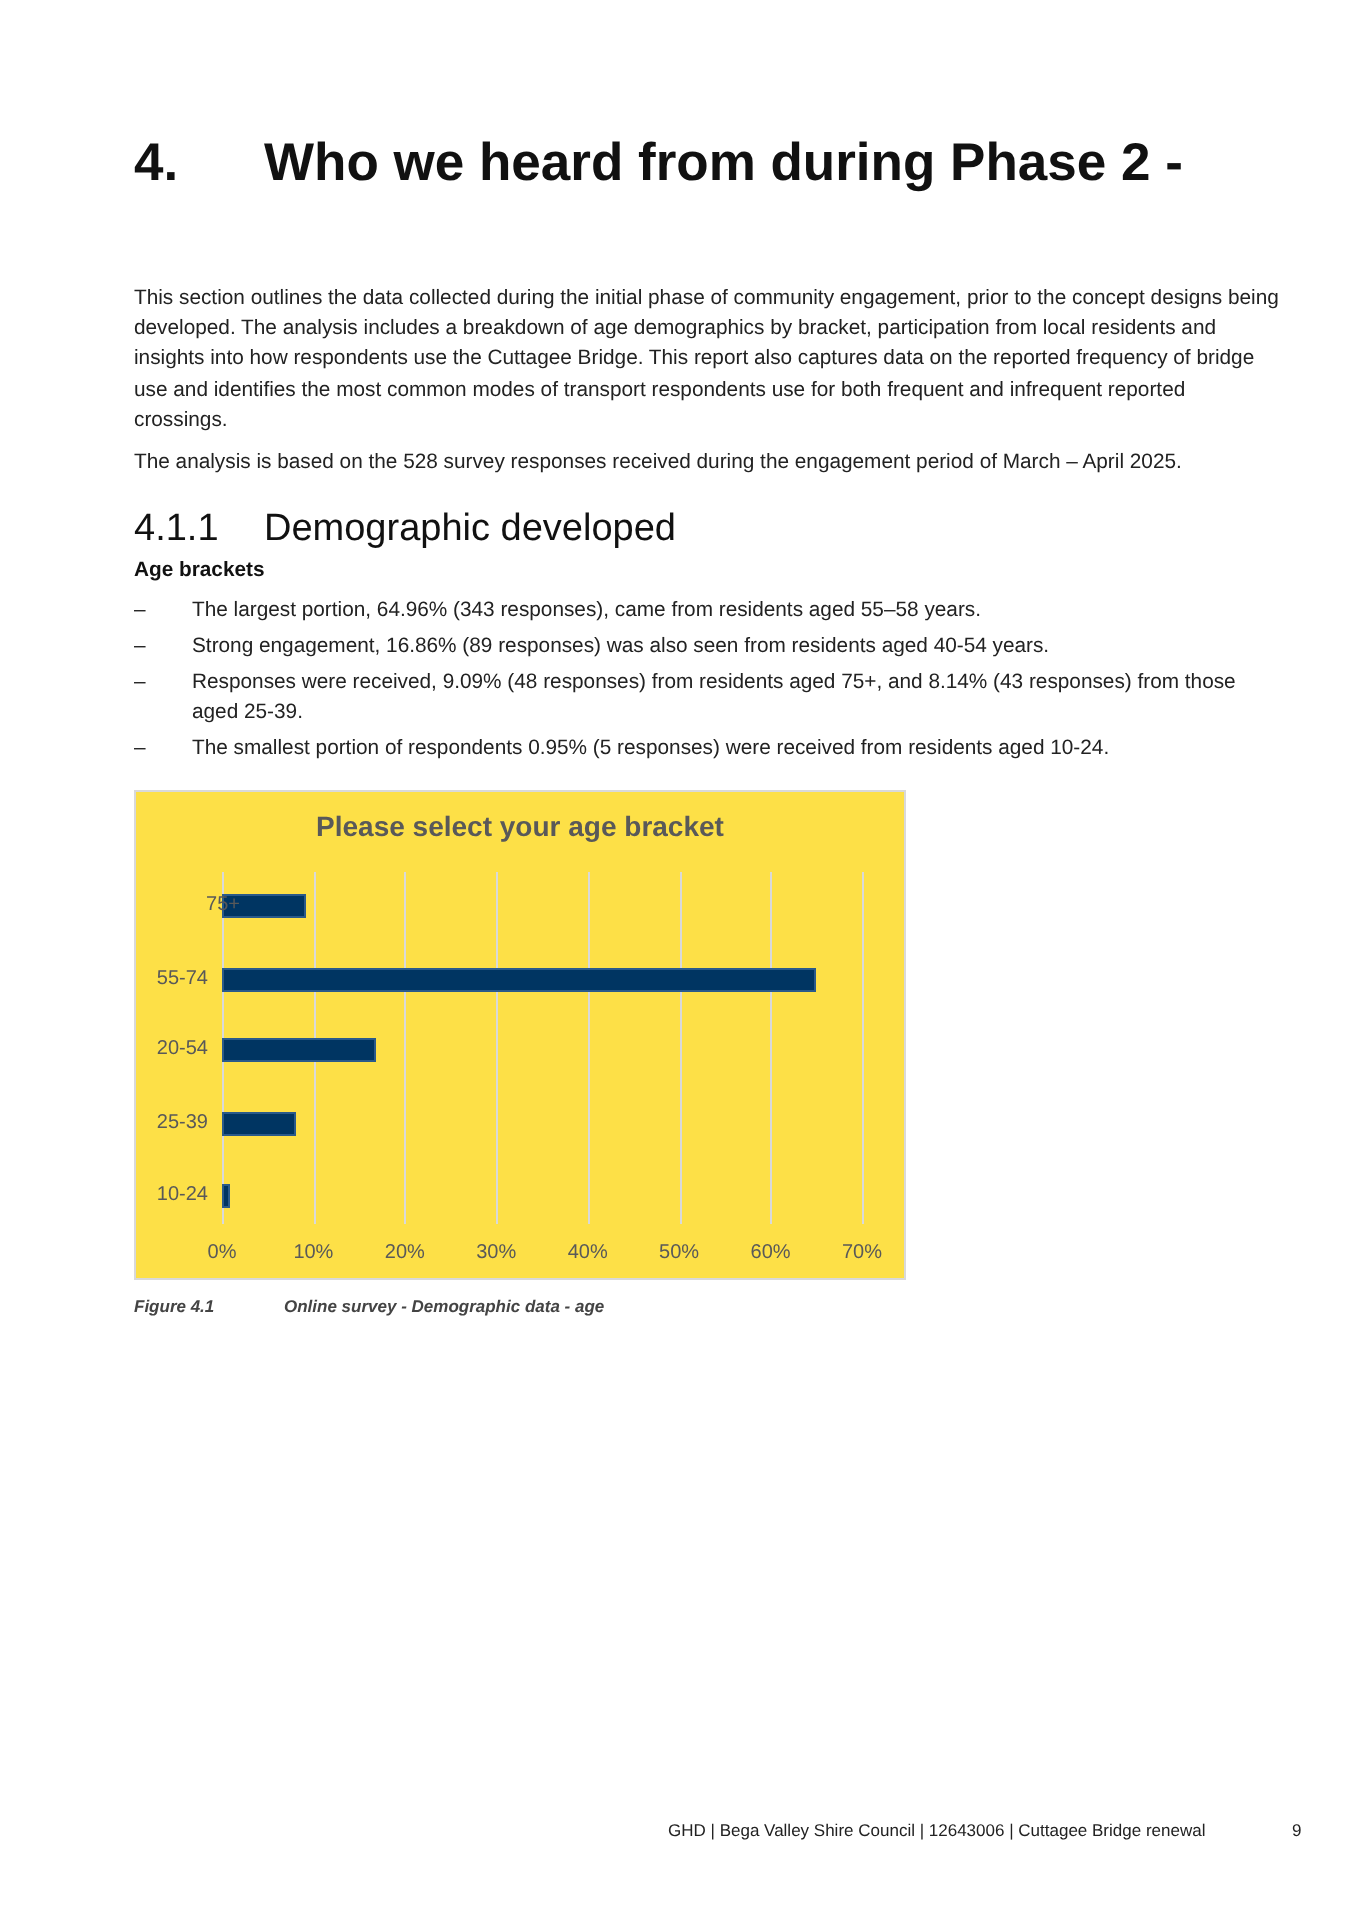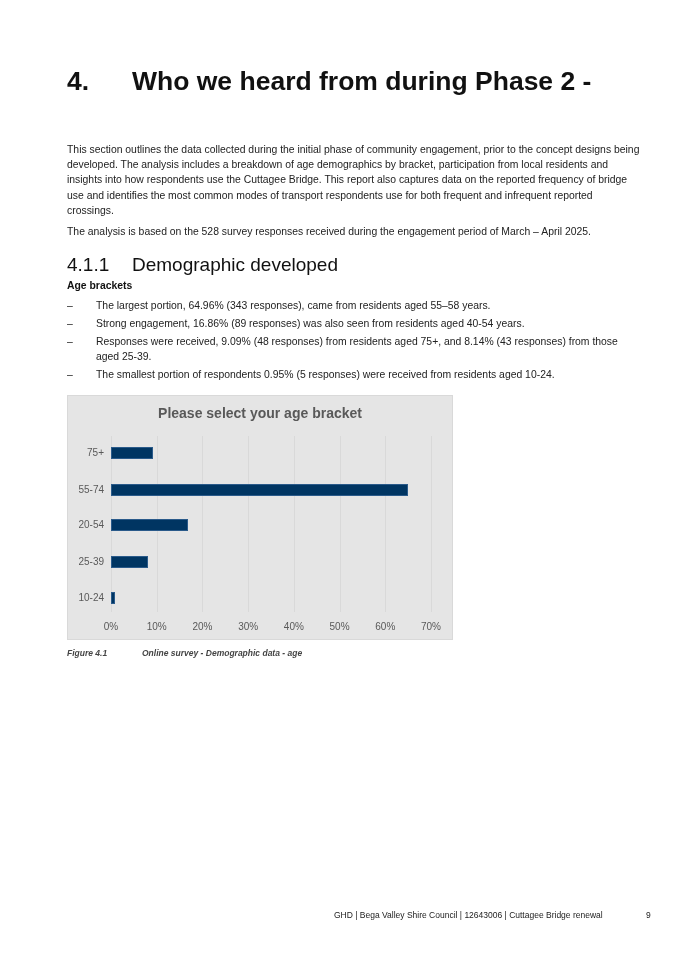--- a/index.html
+++ b/index.html
@@ -8,21 +8,21 @@
   .h1 { position:absolute; left:67px; top:66px; font-weight:bold; font-size:26.5px; line-height:31px; color:#111; }
   .h1 .num { position:absolute; left:0; top:0; }
   .h1 .txt { position:absolute; left:65px; top:0; width:520px; white-space:nowrap; }
   .para { position:absolute; left:67px; width:575px; font-size:10.4px; line-height:15.2px; color:#222; }
   .h2 { position:absolute; left:67px; top:254px; font-size:19px; color:#111; white-space:nowrap; }
   .h2 .n { display:inline-block; width:65px; }
   .h3 { position:absolute; left:67px; top:280px; font-size:10.4px; font-weight:bold; color:#111; }
   .bullets { position:absolute; left:67px; top:299px; width:575px; margin:0; padding:0; list-style:none; font-size:10.4px; line-height:14.5px; color:#222; }
   .bullets li { position:relative; padding-left:29px; margin-bottom:3.5px; }
   .bullets li .dash { position:absolute; left:0; top:0; }
-  .chart { position:absolute; left:67px; top:395px; width:386px; height:245px; border:1px solid #d9d9d9; box-sizing:border-box; background:#e5e5e5; }
+  .chart { position:absolute; left:67px; top:395px; width:386px; height:245px; border:1px solid #d9d9d9; box-sizing:border-box; background:#fde047; }
   .chart-title { position:absolute; left:0; top:9px; width:100%; text-align:center; font-size:14px; font-weight:bold; color:#595959; }
   .plot { position:absolute; left:43px; top:40px; width:320px; height:176px; }
   .grid { position:absolute; top:0; width:1px; height:176px; background:#d9d9d9; }
   .bar { position:absolute; left:0; height:12px; background:#003562; border:1px solid #2a5a8a; box-sizing:border-box; }
   .cat { position:absolute; left:-42px; width:35px; text-align:right; font-size:10px; color:#595959; }
   .tick { position:absolute; top:185px; width:40px; margin-left:-20px; text-align:center; font-size:10px; color:#595959; }
   .caption { position:absolute; left:67px; top:648px; font-size:8.5px; font-style:italic; font-weight:bold; color:#444; }
   .caption .lbl { display:inline-block; width:75px; }
   .footer { position:absolute; left:314px; top:910px; font-size:8.5px; color:#222; white-space:nowrap;margin-left:20px; }
   .footer .pg { position:absolute; left:312px; top:0; }
@@ -66,21 +66,21 @@
       <div class="tick" style="left: 137.143px;">30%</div>
       <div class="grid" style="left: 182.857px;"></div>
       <div class="tick" style="left: 182.857px;">40%</div>
       <div class="grid" style="left: 228.571px;"></div>
       <div class="tick" style="left: 228.571px;">50%</div>
       <div class="grid" style="left: 274.286px;"></div>
       <div class="tick" style="left: 274.286px;">60%</div>
       <div class="grid" style="left: 320px;"></div>
       <div class="tick" style="left: 320px;">70%</div>
       <div class="bar" style="top: 11px; width: 41.5543px;"></div>
-      <div class="cat" style="top: 11px;">75+</div>
+      <div class="cat" style="top: 11px; padding-left: 16px;">75+</div>
       <div class="bar" style="top: 48px; width: 296.96px;"></div>
       <div class="cat" style="top: 48px;">55-74</div>
       <div class="bar" style="top: 83px; width: 77.0743px;"></div>
       <div class="cat" style="top: 83px;">20-54</div>
       <div class="bar" style="top: 120px; width: 37.2114px;"></div>
       <div class="cat" style="top: 120px;">25-39</div>
       <div class="bar" style="top: 156px; width: 4.34286px;"></div>
       <div class="cat" style="top: 156px;">10-24</div>
     </div>
 </div>

